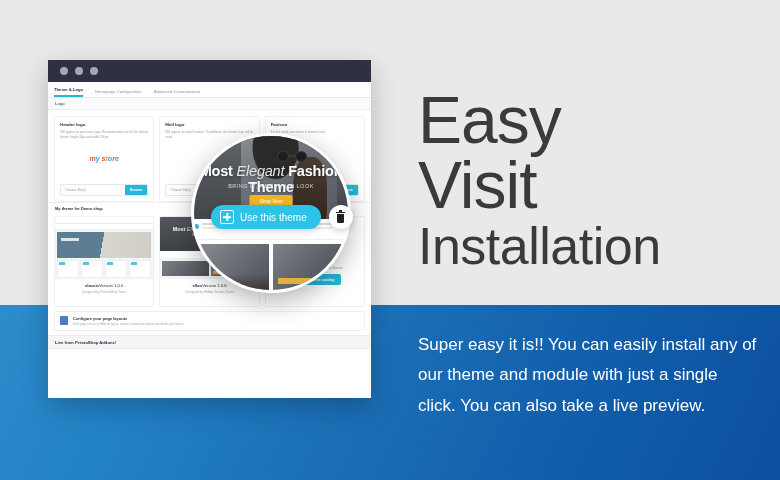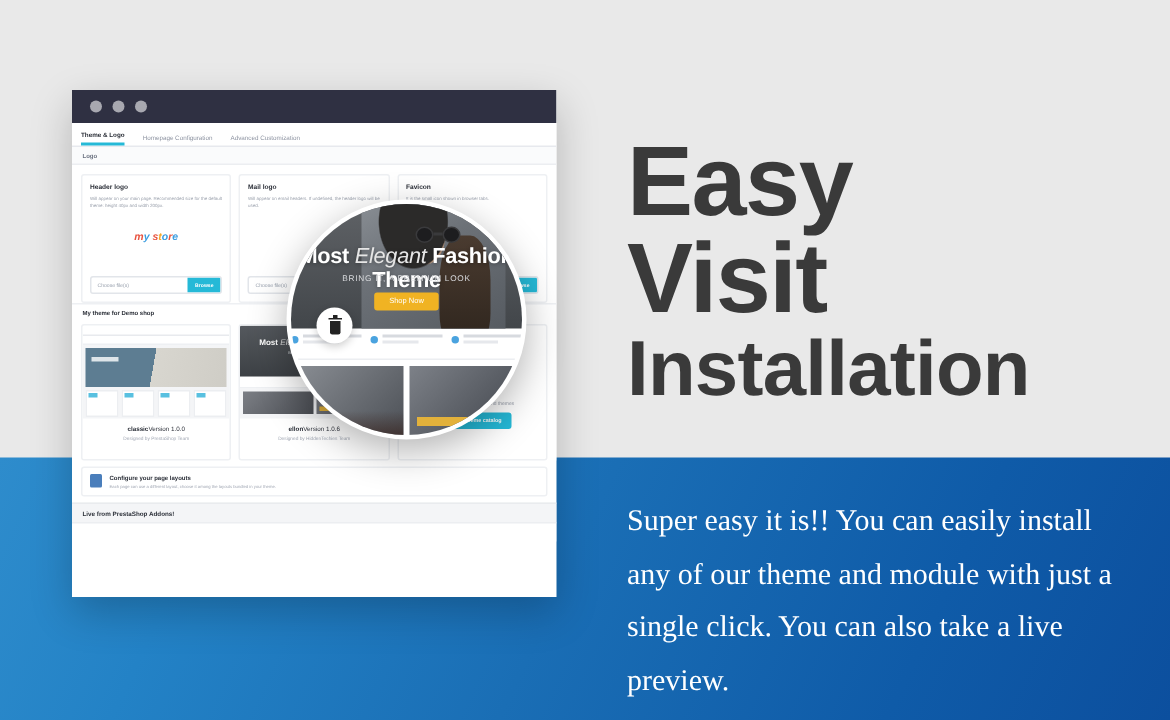--- a/index.html
+++ b/index.html
@@ -14,29 +14,29 @@
   
   .bg-top{position:absolute;left:0;top:0;width:780px;height:305px;background:#e9e9e9;}
   .bg-blue{
     position:absolute;left:0;top:305px;width:780px;height:175px;
     background:linear-gradient(115deg,#2e8ccc 0%,#2382c6 18%,#1a6eb5 48%,#0f5ba8 78%,#0c4f9e 100%);
   }
 
   
   .headline{
     position:absolute;left:418px;top:88px;width:350px;
-    color:#3a3a3a;font-weight:bold;line-height:0.98;letter-spacing:-1px;
+    color:#3a3a3a;font-weight:normal;line-height:0.98;letter-spacing:-1px;
   }
   .hl1{font-size:66px;display:block;}
   .hl2{font-size:66px;display:block;}
   .hl3{font-size:52px;display:block;margin-top:4px;letter-spacing:-0.5px;}
 
   .bodytext{
     position:absolute;left:418px;top:330px;width:340px;
-    color:#ffffff;font-size:20px;line-height:1.78;font-family:Liberation Serif, serif;
+    color:#ffffff;font-size:17px;line-height:1.78;
   }
 
   
   .browser{
     position:absolute;left:48px;top:60px;width:323px;height:338px;
     background:#ffffff;overflow:hidden;
     box-shadow:0 10px 26px rgba(0,0,0,0.22);
   }
   .titlebar{height:22px;background:#2f3042;display:flex;align-items:center;padding-left:12px;gap:7px;}
   .dot{width:8px;height:8px;border-radius:50%;background:#a8a8b0;}
@@ -365,20 +365,24 @@
           </div>
       </div>
       <div class="m-cards">
         <div class="c1"></div>
           <div class="c2"></div>
       </div>
     </div>
   </div>
 
   <div class="usebar">
+    <div class="use-pill">
+      <span class="plus"></span>
+      <span>Use this theme</span>
+    </div>
     <div class="trash-btn">
       <span class="trash">
         <span class="lid"></span>
           <span class="can"></span>
       </span>
     </div>
   </div>
 
 
   <div class="headline">

